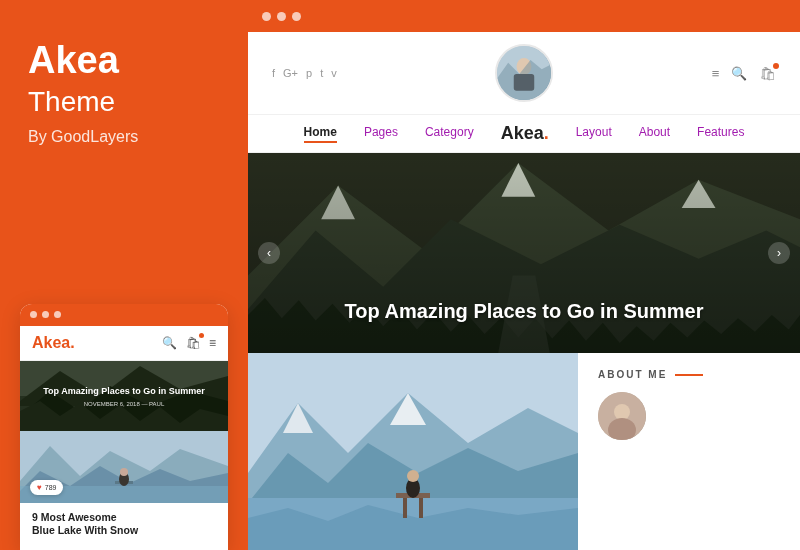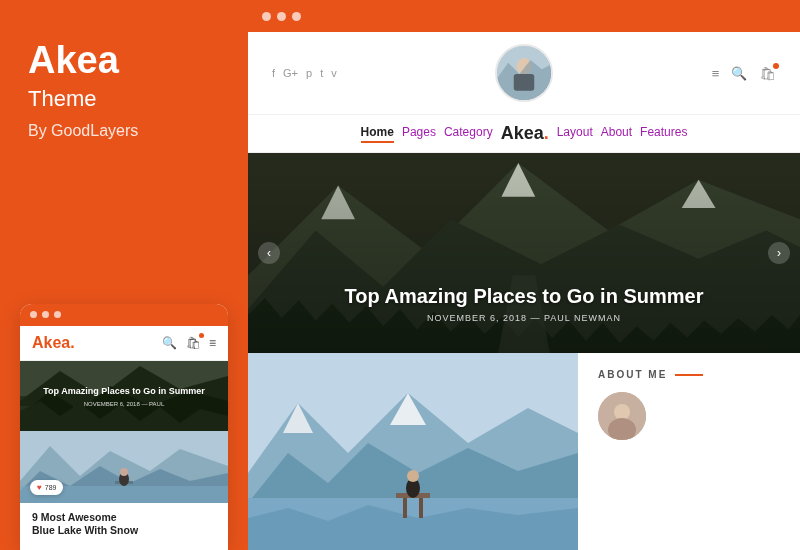--- a/index.html
+++ b/index.html
@@ -23,21 +23,21 @@
     }
 
     .sidebar-title {
       font-size: 38px;
       font-weight: 800;
       color: #fff;
       line-height: 1.1;
     }
 
     .sidebar-subtitle {
-      font-size: 22px;
+      font-size: 28px;
       font-weight: 400;
       color: #fff;
       margin-top: 4px;
     }
 
     .sidebar-by {
       font-size: 16px;
       color: rgba(255,255,255,0.85);
       margin-top: 10px;
     }
@@ -269,21 +269,21 @@
       height: 6px;
       border-radius: 50%;
       background: #e8531a;
     }
 
     
     .desktop-menu {
       display: flex;
       align-items: center;
       justify-content: center;
-      gap: 8px;
+      gap: 27px;
       padding: 8px 24px;
       border-bottom: 1px solid #f0f0f0;
     }
 
     .menu-item {
       font-size: 12px;
       color: #a21caf;
       cursor: pointer;
       position: relative;
       padding-bottom: 4px;
@@ -591,21 +591,20 @@
 
             <polygon points="0,150 60,80 120,130 180,70 260,110 330,75 400,105 460,80 490,95 490,200 0,200" fill="#2a3525"></polygon>
 
             <polygon points="0,200 0,155 15,140 30,158 45,142 60,160 75,145 90,162 105,147 120,165 135,150 150,168 165,152 180,170 195,155 210,172 225,157 240,175 255,158 270,176 285,160 300,178 315,162 330,180 345,165 360,178 375,162 390,175 405,160 420,172 435,158 450,170 465,155 480,168 490,155 490,200" fill="#1a2815"></polygon>
 
             <polygon points="220,200 235,120 255,120 270,200" fill="#3a4535" opacity="0.6"></polygon>
           </svg>
           <div class="hero-overlay"></div>
           <div class="hero-content">
             <div class="hero-title">Top Amazing Places to Go in Summer</div>
-            <div class="hero-meta">NOVEMBER 6, 2018 — PAUL NEWMAN</div>
           </div>
           <div class="hero-arrow left">‹</div>
           <div class="hero-arrow right">›</div>
         </div>
 
         <div class="second-row">
 
           <div class="second-img">
             <svg class="mountain-svg" viewBox="0 0 330 200" preserveAspectRatio="xMidYMid slice">
 

